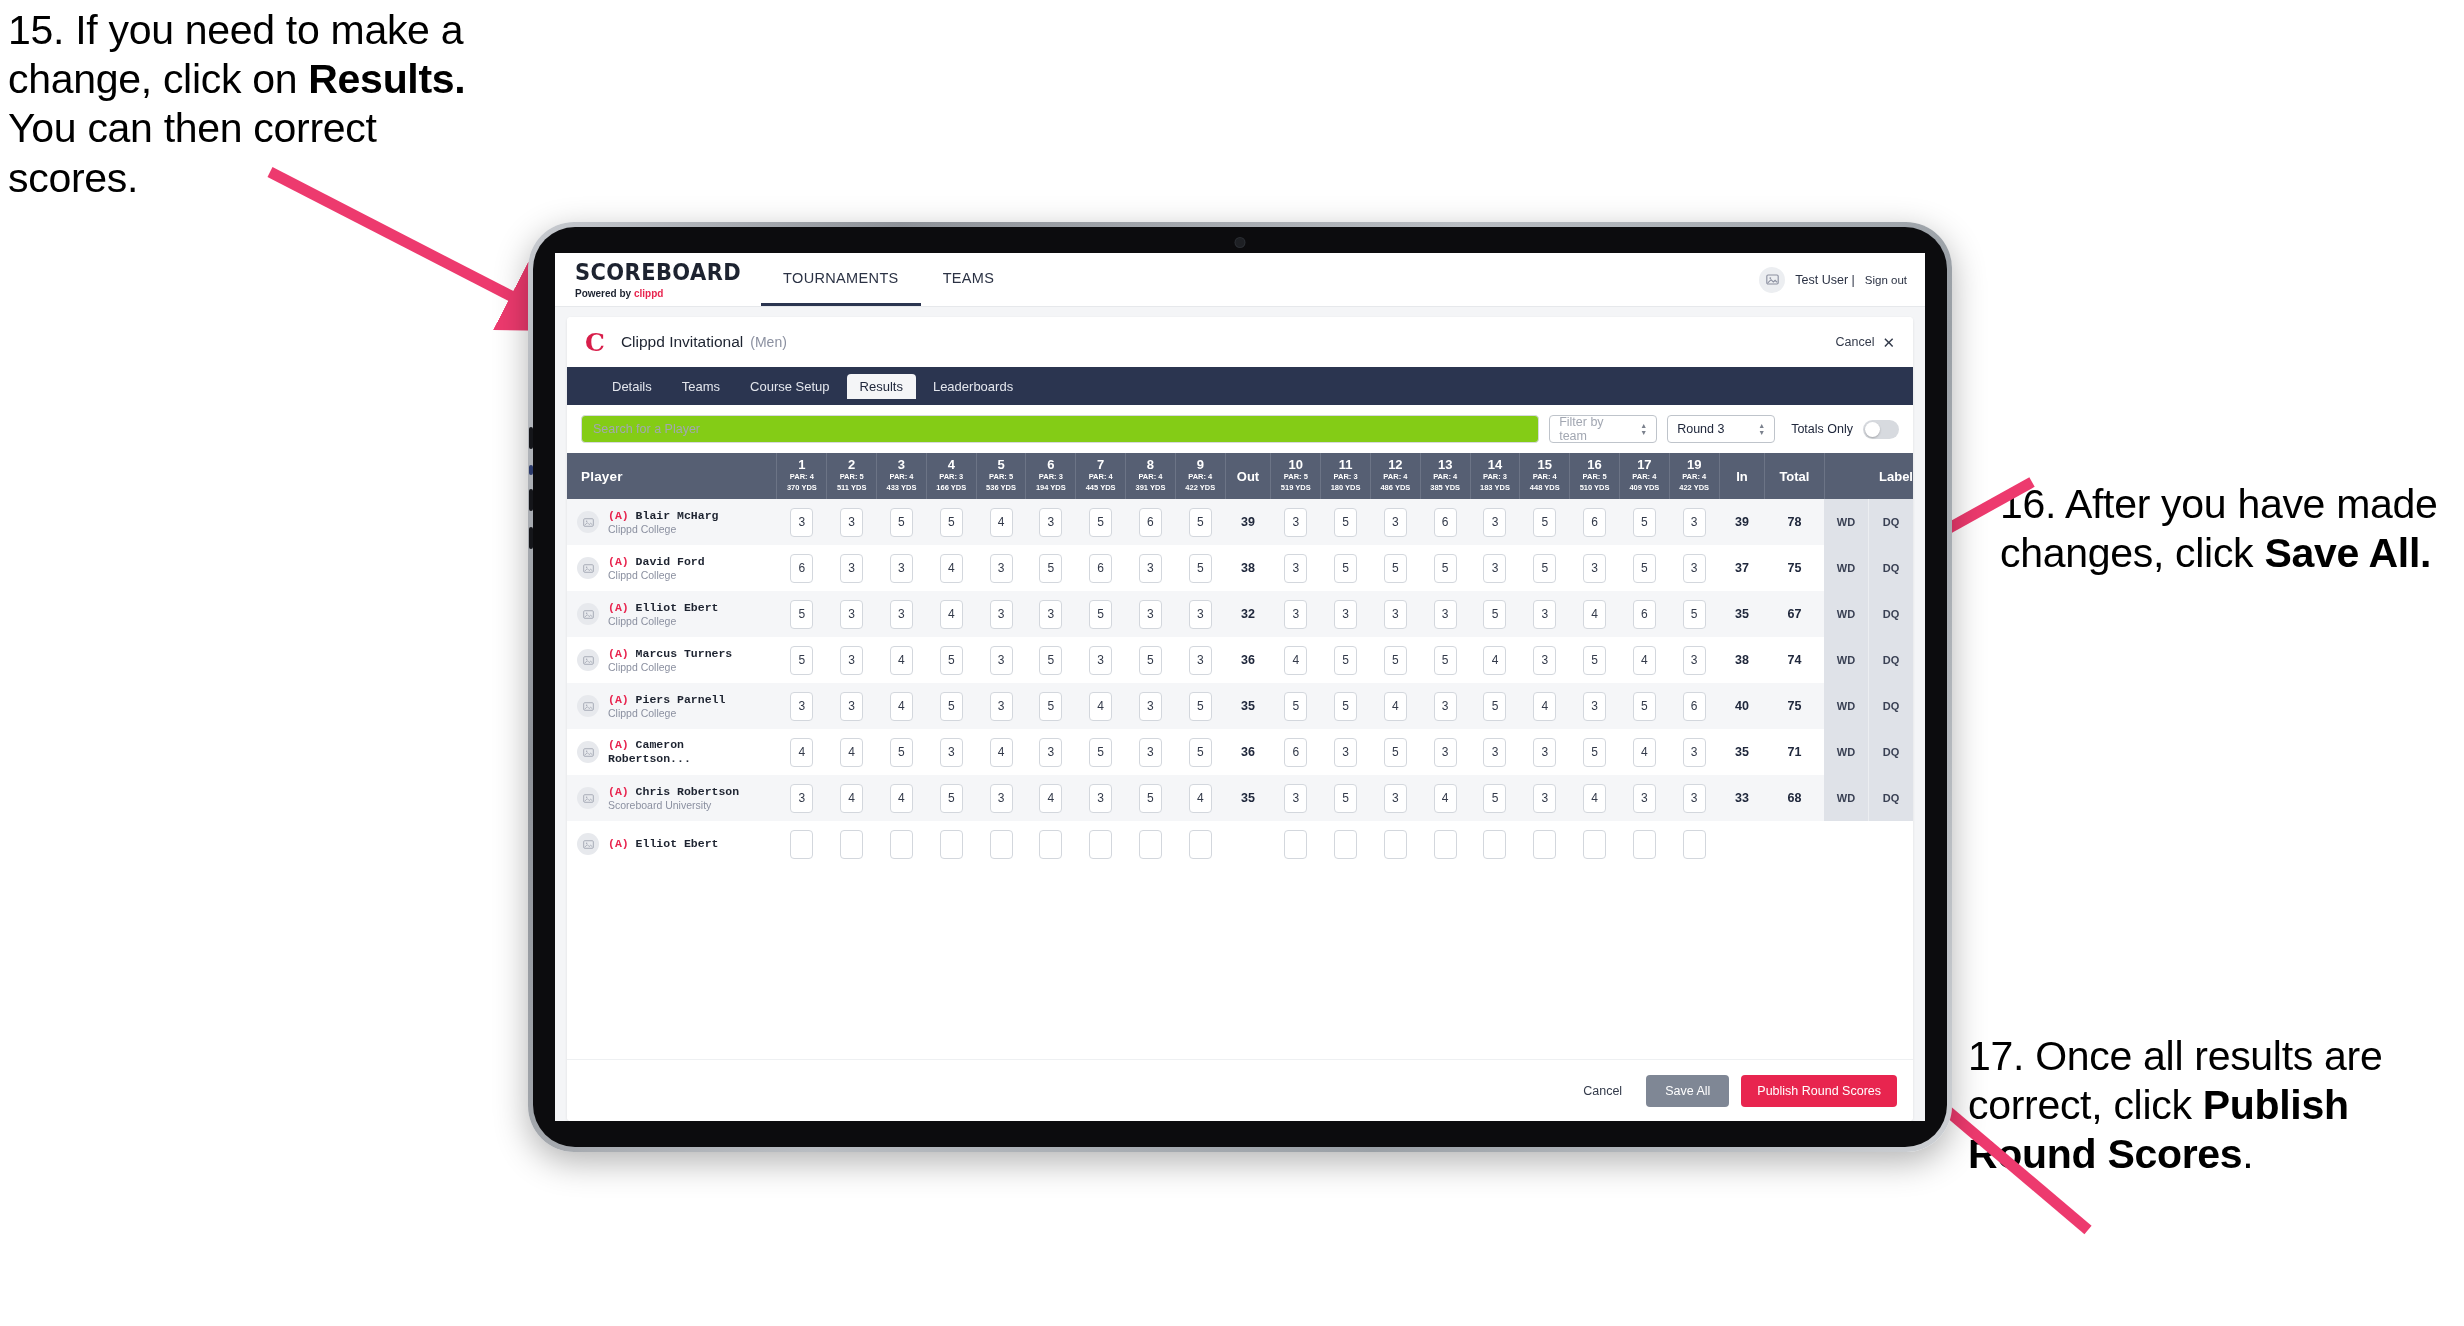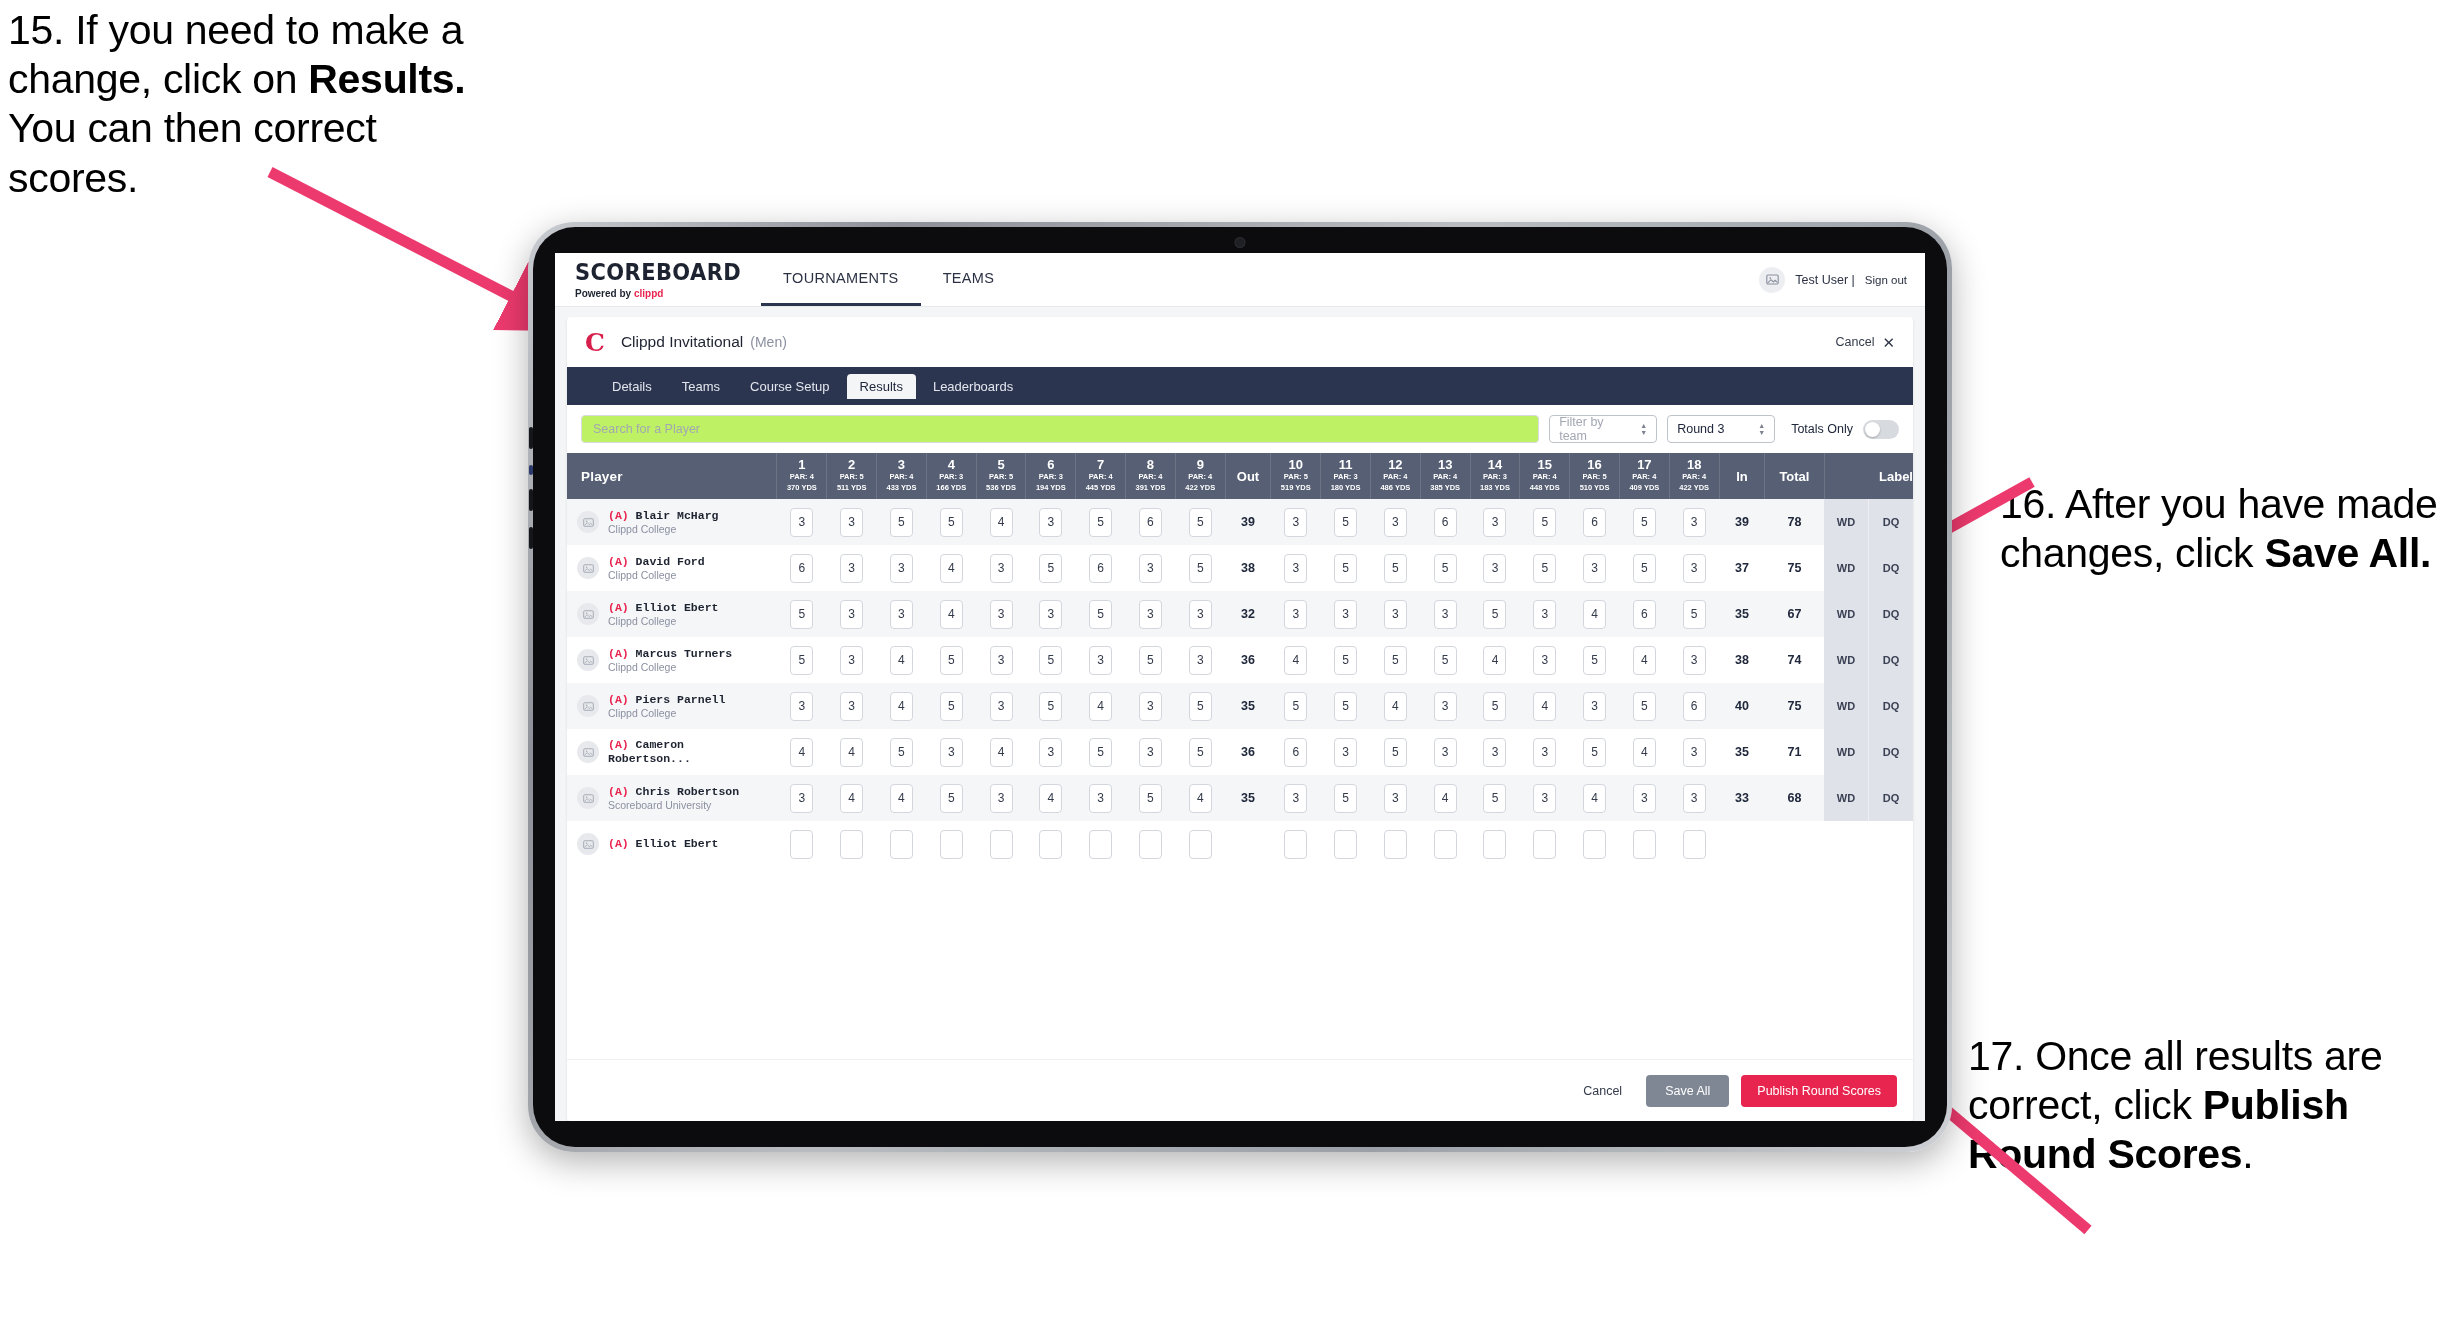--- a/index.html
+++ b/index.html
@@ -153,21 +153,21 @@
   .tab.active { background: #f4f5f7; color: #20283c; font-weight: 500; }
 
   
   #filterbar {
     height: 48px; background: #fff; display: flex; align-items: center;
     padding: 0 14px; gap: 10px; flex: none;
   }
   #search-input {
     flex: 1; height: 28px; border: 1px solid #d6d9de; border-radius: 4px;
     font-size: 12.5px; color: #333; padding: 0 11px;
-    font-family: "Liberation Sans", sans-serif; background:#bef264;
+    font-family: "Liberation Sans", sans-serif; background:#84cc16;
   }
   #search-input::placeholder { color: #a2a7b2; }
   .selectbox {
     height: 28px; border: 1px solid #bfc4cb; border-radius: 4px;
     display: flex; align-items: center; padding: 0 9px; gap: 9px;
     font-size: 12.5px; background: #fff; cursor: pointer;
   }
   #filter-team-box { width: 108px; color: #a2a7b2; }
   #round-box { width: 108px; color: #20283c; }
   .spin { display: flex; flex-direction: column; gap: 2px; margin-left: auto; color:#7b818d; }
@@ -459,21 +459,21 @@
                         <div class="hnum">16</div>
                         <div class="hpar">PAR: 5</div>
                         <div class="hyds">510 YDS</div>
                       </th>
                       <th class="hole">
                         <div class="hnum">17</div>
                         <div class="hpar">PAR: 4</div>
                         <div class="hyds">409 YDS</div>
                       </th>
                       <th class="hole">
-                        <div class="hnum">18</div>
+                        <div class="hnum">19</div>
                         <div class="hpar">PAR: 4</div>
                         <div class="hyds">422 YDS</div>
                       </th>
                       <th class="agg">In</th>
                     <th class="total-h">Total</th>
                     <th class="label-h">Label</th>
                   </tr>
                 </thead>
                 <tbody id="scorecard-body">
                     <tr>

